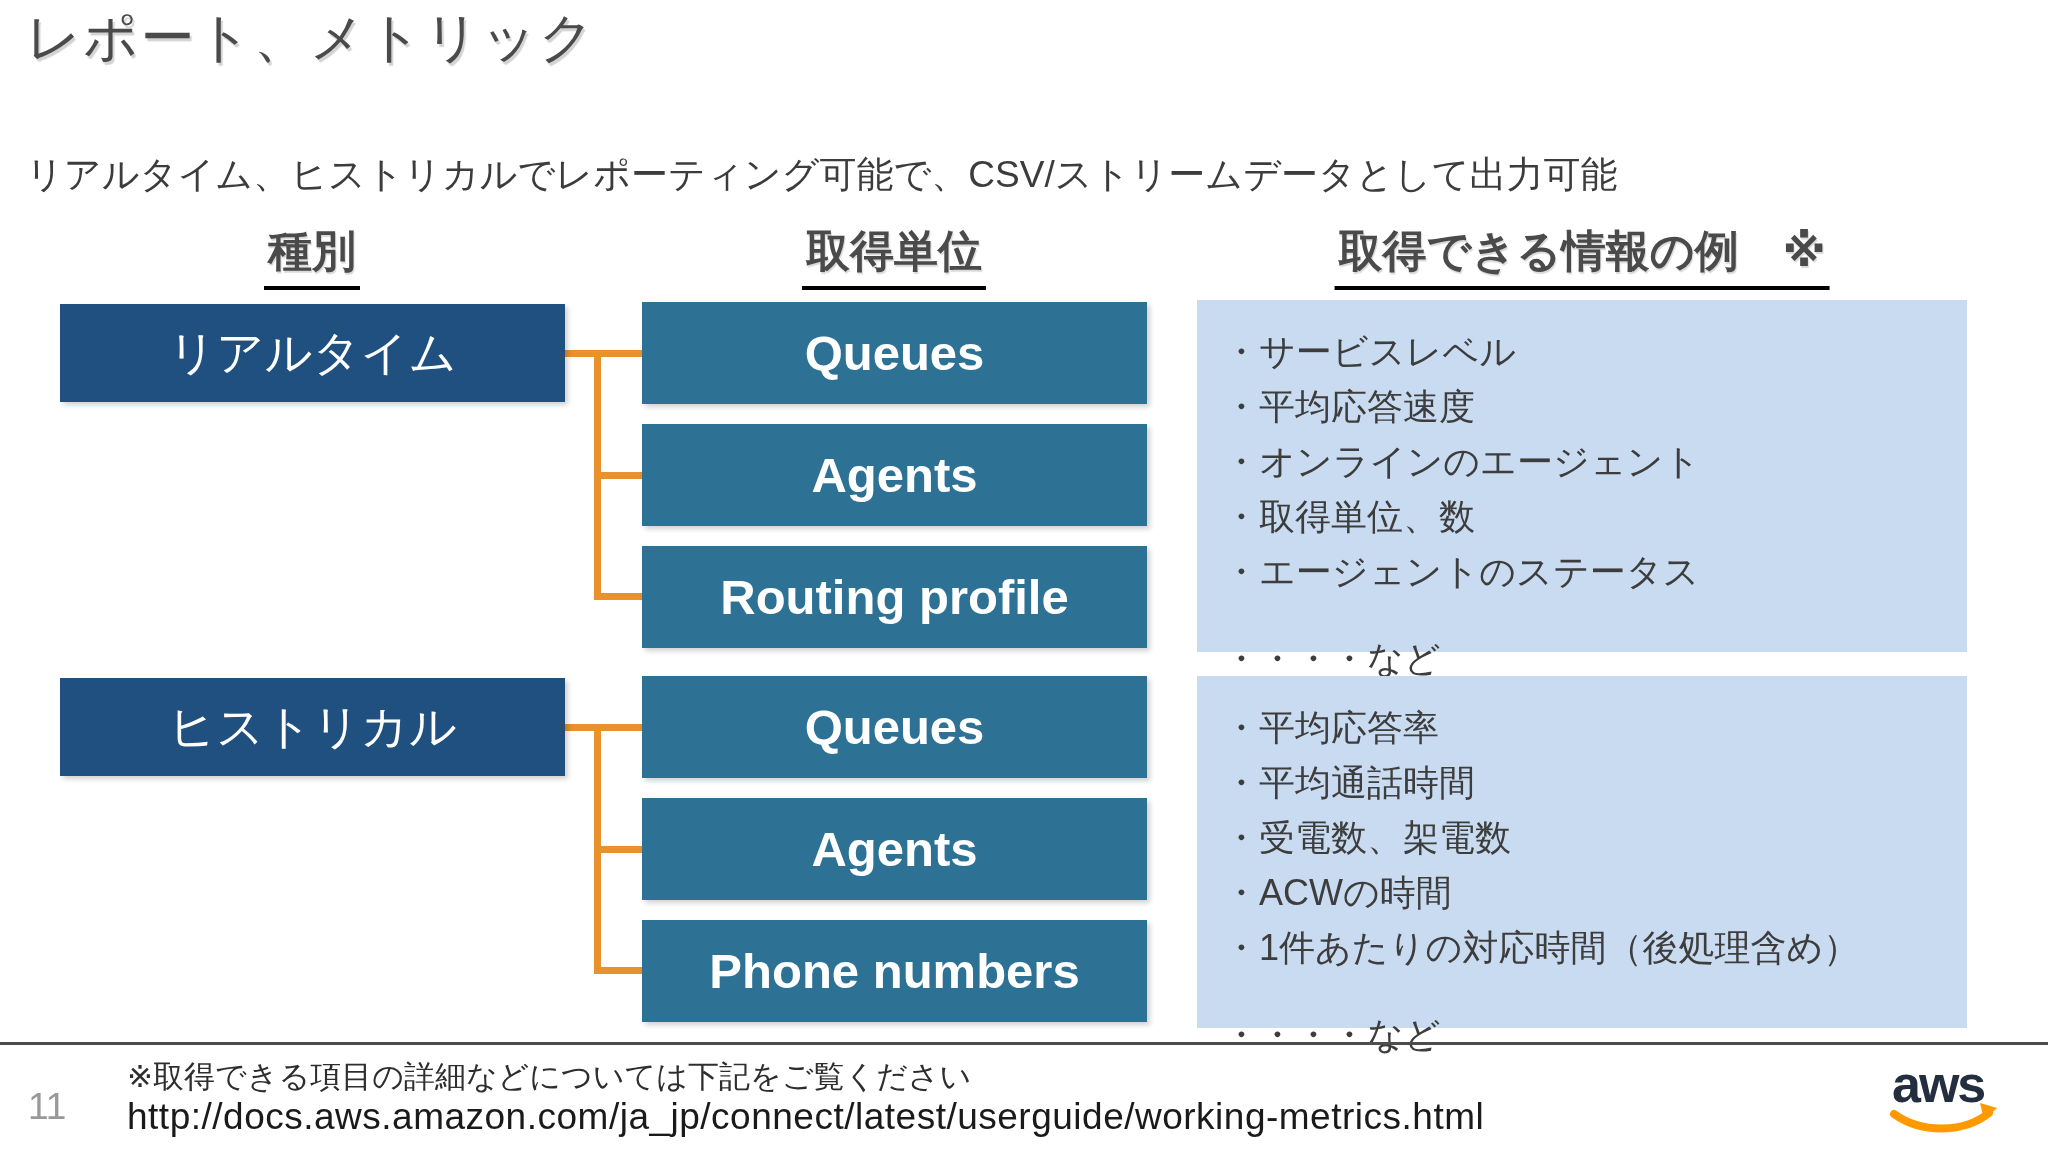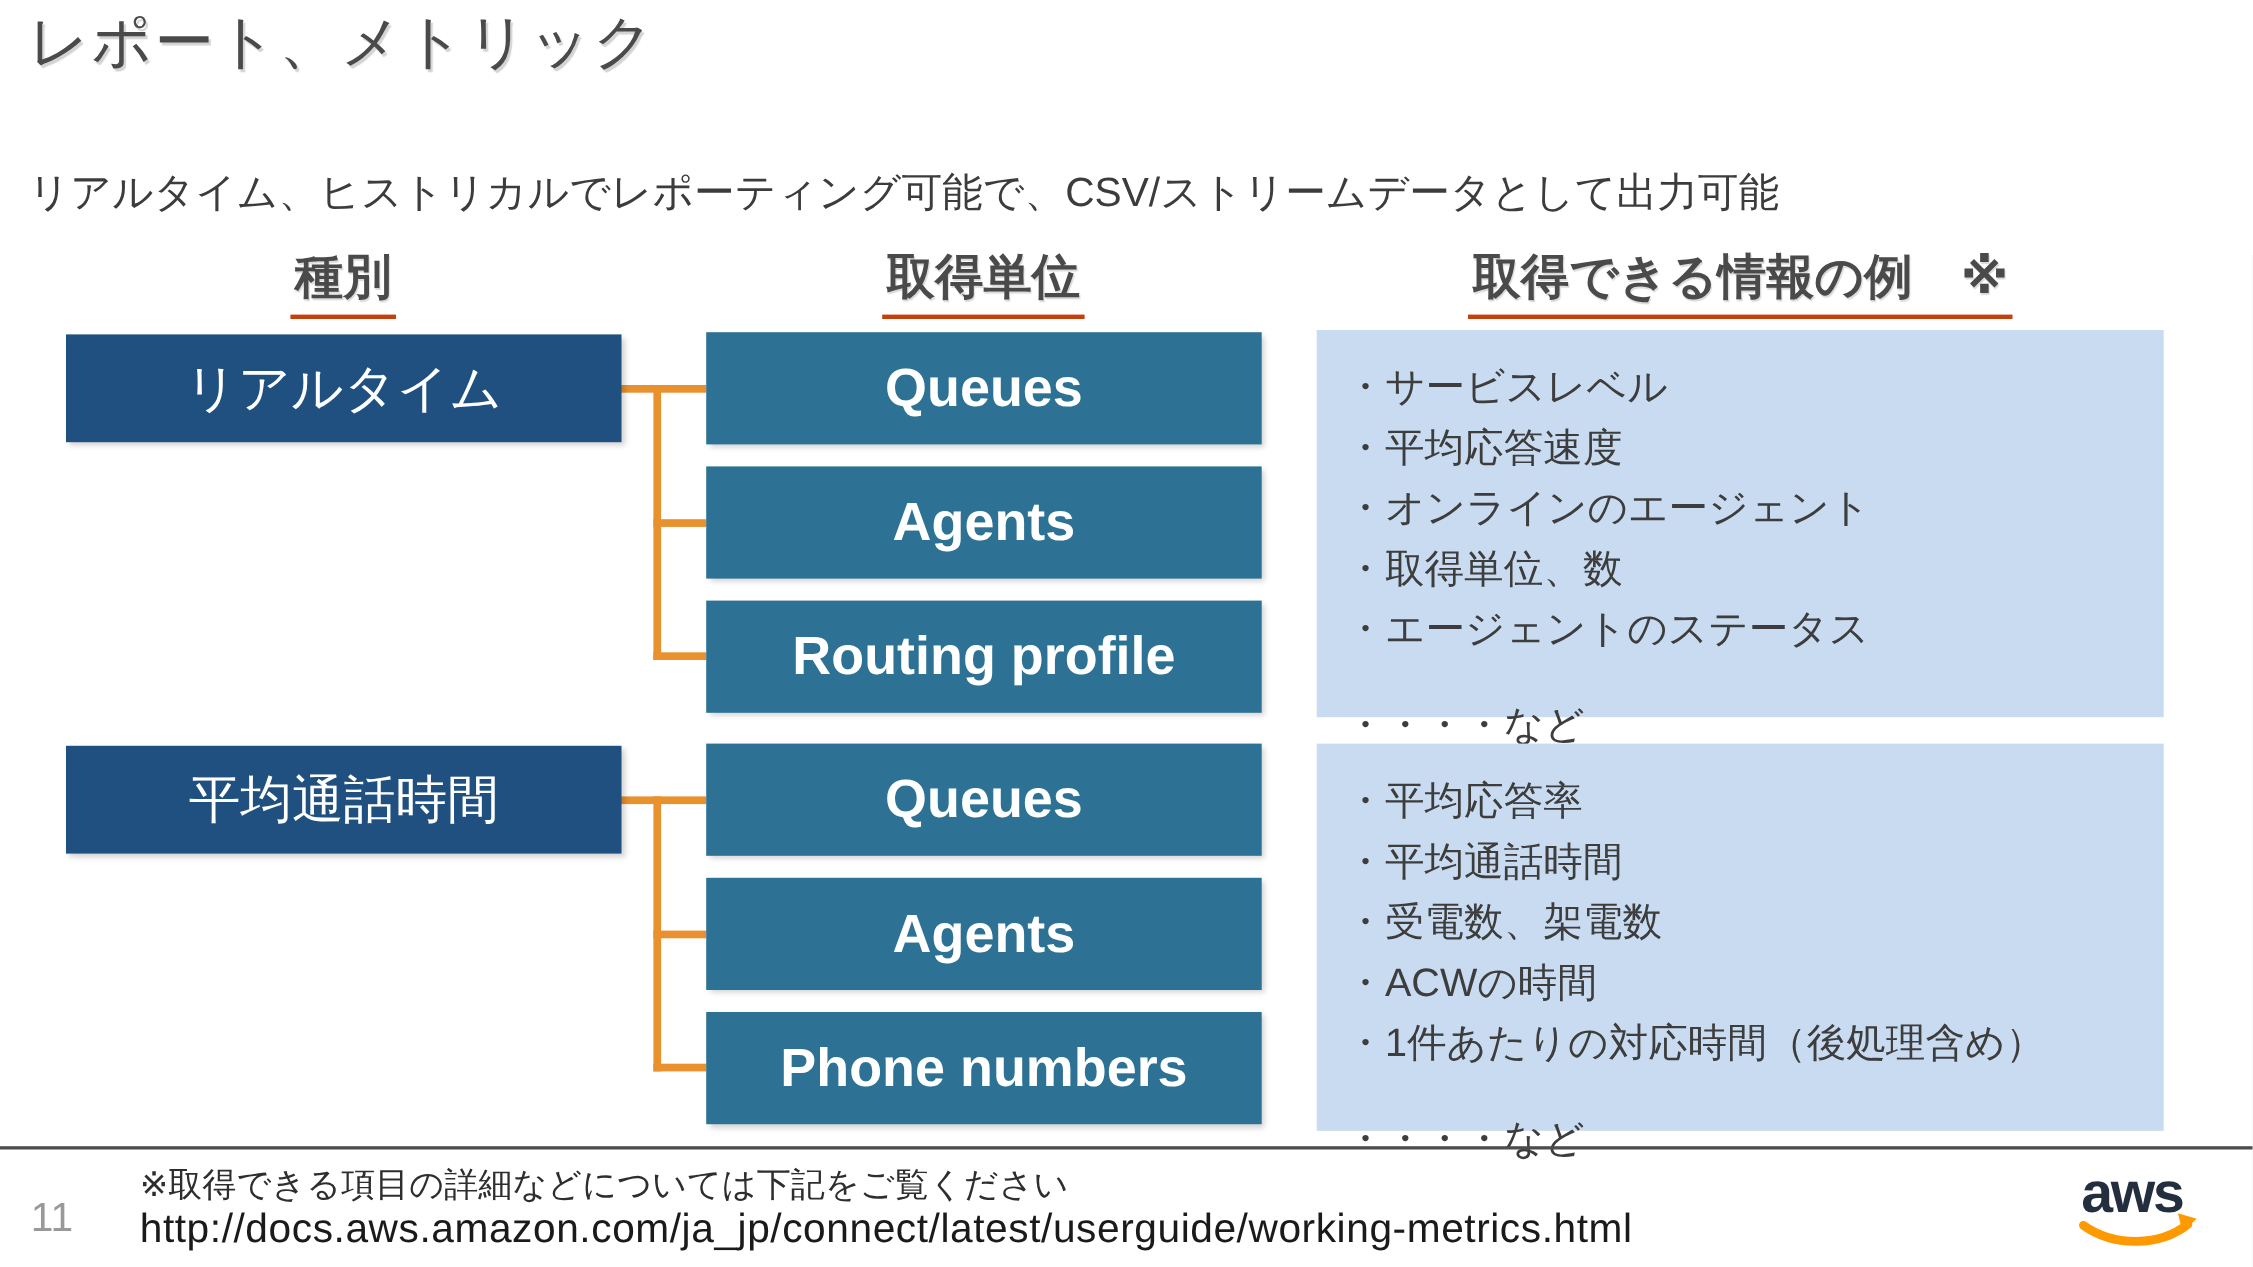--- a/index.html
+++ b/index.html
@@ -12,21 +12,21 @@
     font-size:54px;font-weight:normal;color:#4a4a4a;letter-spacing:2px;
     text-shadow:2px 3px 1px rgba(130,130,130,.35);
   }
   .subtitle{
     position:absolute;left:26px;top:150px;
     font-size:37px;color:#3c3c3c;letter-spacing:0px;white-space:nowrap;
   }
   .col-header{
     position:absolute;top:222px;transform:translateX(-50%);
     font-size:44px;font-weight:bold;color:#4a4a4a;
-    border-bottom:4px solid #c2410c;padding:0 4px 5px 4px;white-space:nowrap;
+    border-bottom:4px solid #000000;padding:0 4px 5px 4px;white-space:nowrap;
     text-shadow:1px 2px 1px rgba(130,130,130,.3);
   }
   .type-box{
     position:absolute;left:60px;width:505px;height:98px;
     background:var(--dark-blue);color:#ffffff;
     font-size:47px;text-align:center;line-height:98px;
     box-shadow:3px 3px 5px rgba(0,0,0,.18);
   }
   .unit-box{
     position:absolute;left:642px;width:505px;height:102px;
@@ -64,21 +64,21 @@
   <div class="conn" style="left:594px;top:350px;width:7px;height:250px"></div>
   <div class="conn" style="left:594px;top:472px;width:48px;height:7px"></div>
   <div class="conn" style="left:594px;top:593px;width:48px;height:7px"></div>
 
   <div class="conn" style="left:562px;top:724px;width:80px;height:7px"></div>
   <div class="conn" style="left:594px;top:724px;width:7px;height:250px"></div>
   <div class="conn" style="left:594px;top:846px;width:48px;height:7px"></div>
   <div class="conn" style="left:594px;top:967px;width:48px;height:7px"></div>
 
   <div class="type-box" style="top:304px">リアルタイム</div>
-  <div class="type-box" style="top:678px">平均通話時間</div>
+  <div class="type-box" style="top:678px">ヒストリカル</div>
 
   <div class="unit-box" style="top:302px">Queues</div>
   <div class="unit-box" style="top:424px">Agents</div>
   <div class="unit-box" style="top:546px">Routing profile</div>
 
   <div class="unit-box" style="top:676px">Queues</div>
   <div class="unit-box" style="top:798px">Agents</div>
   <div class="unit-box" style="top:920px">Phone numbers</div>
 
   <div class="info-box" style="top:300px;height:352px">

